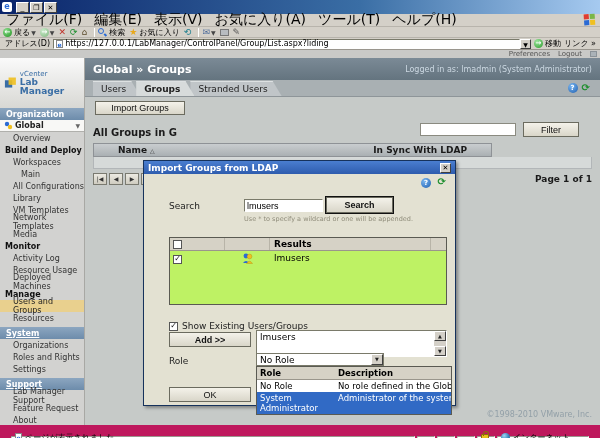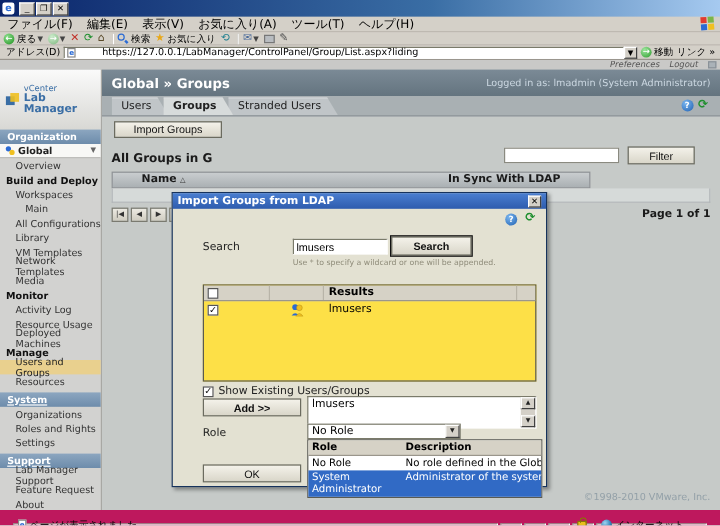--- a/index.html
+++ b/index.html
@@ -12,21 +12,21 @@
     background:linear-gradient(to right,#0a246a,#3a6ea5 60%,#a6caf0);
     display:flex; align-items:center; padding:0 2px; color:#fff; }
   .titlebar .ie-ico { width:10px; height:10px; background:#fff; color:#2a6ad4; font-weight:bold;
     font-size:8px; line-height:10px; text-align:center; margin-right:3px; border-radius:2px; }
   .titlebar .ttl { font-size:9px; font-weight:bold; white-space:nowrap; overflow:hidden; flex:1; }
   .winbtn { width:13px; height:11px; margin-left:1px; background:#d4d0c8; border:1px solid;
     border-color:#fff #404040 #404040 #fff; font-size:7px; line-height:8px; text-align:center; color:#000; }
 
   .menubar { position:absolute; left:0; top:14px; width:600px; height:13px; background:#d4d0c8;
     display:flex; align-items:center; border-bottom:1px solid #b8b4ac; }
-  .menu-item { font-size:10px; padding:0 6px; color:#000; }
+  .menu-item { font-size:14px; padding:0 6px; color:#000; }
   .menubar .spacer { flex:1; }
   .winflag { width:20px; height:12px; display:flex; flex-wrap:wrap; width:12px; margin-right:4px; transform:rotate(-4deg); }
   .winflag i { width:5px; height:5px; display:block; margin:0 1px 1px 0; }
 
   .toolbar { position:absolute; left:0; top:27px; width:600px; height:11px; background:#d4d0c8;
     display:flex; align-items:center; padding-left:3px; border-bottom:1px solid #b8b4ac; font-size:8px; }
   .tb { display:flex; align-items:center; margin-right:4px; white-space:nowrap; }
   .tb .lbl { margin-left:2px; font-size:8px; }
   .circ { width:9px; height:9px; border-radius:50%; color:#fff; font-size:7px; line-height:9px;
     text-align:center; display:inline-block; font-weight:bold; }
@@ -36,34 +36,34 @@
   .caret-sm { font-size:6px; color:#444; margin-left:1px; }
   .glyph { font-size:9px; line-height:9px; }
   .mag { position:relative; width:9px; height:9px; display:inline-block; }
   .mag b { position:absolute; left:0; top:0; width:6px; height:6px; border:1.5px solid #2a6ad4; border-radius:50%; }
   .mag i { position:absolute; left:6px; top:6px; width:3px; height:1.5px; background:#2a6ad4; transform:rotate(45deg); }
 
   .addressbar { position:absolute; left:0; top:38px; width:600px; height:12px; background:#d4d0c8;
     display:flex; align-items:center; padding:0 2px; border-bottom:1px solid #9a968e; }
   .addr-label { font-size:8px; margin:0 3px; }
   .addr-input { flex:1; height:10px; background:#fff; border:1px solid; border-color:#7a7a6a #fff #fff #7a7a6a;
-    display:flex; align-items:center; padding:0 2px;gap:20px; }
+    display:flex; align-items:center; padding:0 2px; }
   .addr-input .doc { width:7px; height:8px; background:#fff; border:1px solid #888; color:#2a6ad4;
     font-size:6px; line-height:7px; text-align:center; font-weight:bold; margin-right:2px; }
   .addr-url { font-size:8px; white-space:nowrap; overflow:hidden; }
   .addr-drop { width:11px; height:10px; background:#d4d0c8; border:1px solid; border-color:#fff #404040 #404040 #fff;
     font-size:6px; text-align:center; line-height:9px; }
   .go-btn { display:flex; align-items:center; margin:0 3px; font-size:8px; }
   .go-btn .circ { background:radial-gradient(circle at 35% 30%,#9fe89f,#2a9a2a); margin-right:2px; }
   .links-lbl { font-size:8px; margin-right:2px; white-space:nowrap; }
 
   
   .page { position:absolute; left:0; top:50px; width:600px; height:375px; background:#c6cac8; }
   .prefbar { position:absolute; left:0; top:0; width:600px; height:8px; background:#c9c9c7;
-    display:flex; justify-content:flex-end; align-items:center; font-size:7px; color:#555;font-style:italic; }
+    display:flex; justify-content:flex-end; align-items:center; font-size:7px; color:#555; }
   .prefbar span { margin-right:8px; }
   .prefbar .pico { width:7px; height:6px; background:#aab2b8; border:1px solid #8a9298; margin-right:3px; }
 
   
   .sidebar { position:absolute; left:0; top:8px; width:85px; height:367px; background:#d2d2d0;
     border-right:1px solid #a8a8a4; overflow:hidden; }
   .logo { height:50px; background:linear-gradient(#fafafa,#d8d8d4); display:flex; align-items:center; padding:0 4px; }
   .logo-text { color:#3a6ea5; line-height:1; }
   .logo-text .l1 { font-size:7px; display:block; }
   .logo-text .l2 { font-size:9px; font-weight:bold; display:block; }
@@ -123,21 +123,21 @@
   .dlg-close { width:11px; height:10px; background:#d4d0c8; border:1px solid; border-color:#fff #404040 #404040 #fff;
     font-size:7px; line-height:8px; text-align:center; color:#000; }
   .dlg-help { position:absolute; right:24px; top:17px; }
   .dlg-sync { position:absolute; right:9px; top:16px; }
   .dlg-label { position:absolute; font-size:9px; color:#222; }
   .dlg-search-input { position:absolute; left:100px; top:38px; width:79px; height:13px; background:#fff;
     border:1px solid; border-color:#7a7a6a #fff #fff #7a7a6a; font-size:9px; padding:0 2px; }
   .dlg-search-btn { position:absolute; left:182px; top:36px; width:67px; height:16px;
     outline:1px solid #111; font-weight:bold; }
   .dlg-hint { position:absolute; left:100px; top:54px; font-size:6.5px; color:#8f8c7a; }
-  .dlg-results { position:absolute; left:25px; top:76px; width:278px; height:81px; background:#fde047;
+  .dlg-results { position:absolute; left:25px; top:76px; width:278px; height:68px; background:#bef264;
     border:1px solid #5a5a52; }
   .res-head { height:13px; background:#d6d2c6; border-bottom:1px solid #9a968c; display:flex; align-items:center; }
   .res-head .c1 { width:55px; padding-left:3px; border-right:1px solid #b8b4a8; height:100%; display:flex; align-items:center; }
   .res-head .c2 { width:45px; border-right:1px solid #b8b4a8; height:100%; }
   .res-head .c3 { flex:1; font-size:9px; font-weight:bold; padding-left:4px; }
   .res-head .c4 { width:16px; border-left:1px solid #b8b4a8; height:100%; }
   .res-row { height:14px; display:flex; align-items:center; }
   .res-row .c1 { width:55px; padding-left:3px; }
   .res-row .c2 { width:45px; display:flex; justify-content:center; }
   .res-row .c3 { flex:1; font-size:9px; padding-left:4px; }

